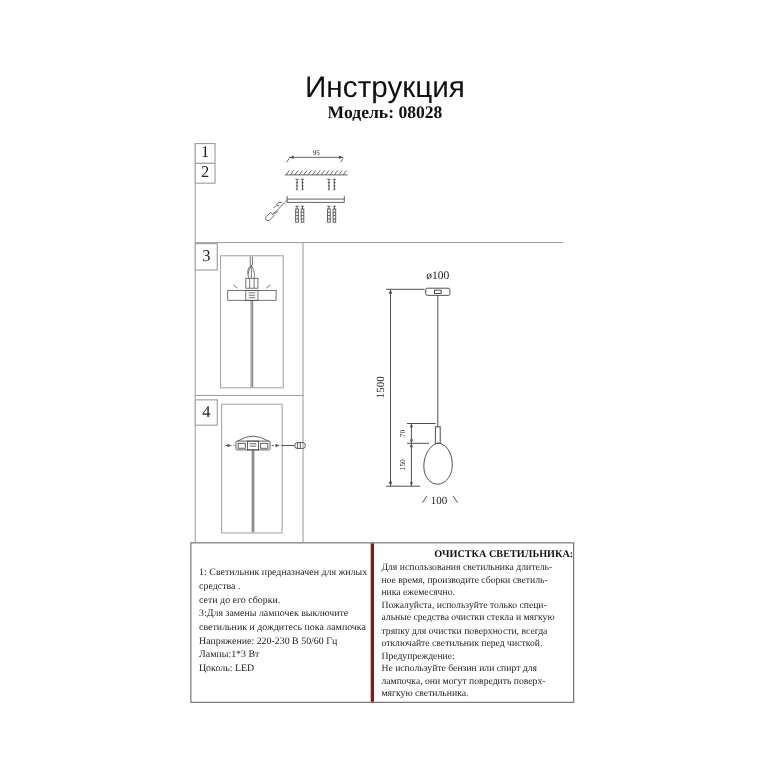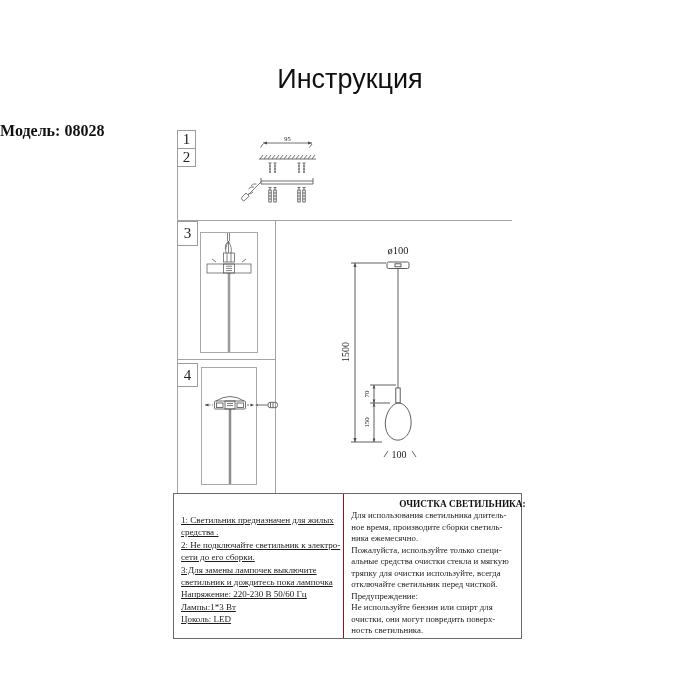--- a/index.html
+++ b/index.html
@@ -1,31 +1,31 @@
 <!DOCTYPE html>
 <html><head>
 <meta charset="utf-8">
 <style>
   html,body{margin:0;padding:0;background:#ffffff;}
   #sheet{position:relative;width:700px;height:700px;background:#ffffff;overflow:hidden;
          font-family:"Liberation Serif",serif;color:#1c1c1c;}
   .abs{position:absolute;}
   #title{left:0;top:64px;width:700px;text-align:center;
          font-family:"Liberation Sans",sans-serif;font-size:27px;color:#101010;}
-  #model{left:0;top:122px;width:700px;
+  #model{left:0;top:94px;width:700px;text-align:center;
          font-family:"Liberation Serif",serif;font-size:16px;font-weight:bold;color:#111;}
   .frameline{background:#a3a3a3;}
   .numbox{box-sizing:border-box;border:1px solid #9b9b9b;background:#fff;
           display:flex;align-items:center;justify-content:center;
           font-size:15px;color:#222;}
   .panelrect{box-sizing:border-box;border:1px solid #a8a8a8;background:#fff;}
   #spec-table{left:173px;top:493px;width:349px;height:146px;box-sizing:border-box;
               border:1px solid #6a6a6a;display:flex;background:#fff;}
-  #spec-cell{width:174px;box-sizing:border-box;border-right:1px solid #7f1d1d;
-             padding:20px 3px 0 7px;text-decoration:underline;}
+  #spec-cell{width:174px;box-sizing:border-box;border-right:3px solid #7f1d1d;
+             padding:20px 3px 0 7px;}
   #clean-cell{flex:1;padding:4px 3px 0 7px;}
   .spec-line{font-size:9px;line-height:12.4px;white-space:nowrap;color:#1c1c1c;}
   .clean-line{font-size:8.8px;line-height:11.55px;white-space:nowrap;color:#1c1c1c;}
   .clean-title{font-size:9.3px;line-height:12px;font-weight:bold;white-space:nowrap;color:#111;margin-left:48px;}
   svg{display:block;}
   svg text{font-family:"Liberation Serif",serif;fill:#222;}
 </style>
 </head>
 <body>
 
@@ -161,37 +161,36 @@
     <text transform="translate(11,116) rotate(-90)" text-anchor="middle" font-size="10">1500</text>
     <text transform="translate(30.5,158) rotate(-90)" text-anchor="middle" font-size="6.8">70</text>
     <text transform="translate(30.5,186.5) rotate(-90)" text-anchor="middle" font-size="6.8">150</text>
     <text x="61" y="222" text-anchor="middle" font-size="10">100</text>
   </svg>
 
   <div id="spec-table" class="abs">
     <div id="spec-cell">
       <div class="spec-line">1: Светильник предназначен для жилых</div>
       <div class="spec-line">средства .</div>
-      <div class="spec-line">2: Не подключайте светильник к электро-</div>
       <div class="spec-line">сети до его сборки.</div>
       <div class="spec-line">3:Для замены лампочек выключите</div>
       <div class="spec-line">светильник  и дождитесь пока лампочка</div>
       <div class="spec-line">Напряжение: 220-230 В 50/60 Гц</div>
       <div class="spec-line">Лампы:1*3 Вт</div>
       <div class="spec-line">Цоколь: LED</div>
     </div>
     <div id="clean-cell">
       <div class="clean-title">ОЧИСТКА СВЕТИЛЬНИКА:</div>
       <div class="clean-line">Для использования светильника длитель-</div>
       <div class="clean-line">ное время, производите сборки светиль-</div>
       <div class="clean-line">ника ежемесячно.</div>
       <div class="clean-line">Пожалуйста, используйте только специ-</div>
       <div class="clean-line">альные средства очистки стекла и мягкую</div>
-      <div class="clean-line">тряпку для очистки используйте, всегда</div>
+      <div class="clean-line">тряпку для очистки поверхности, всегда</div>
       <div class="clean-line">отключайте светильник перед чисткой.</div>
       <div class="clean-line">Предупреждение:</div>
       <div class="clean-line">Не используйте бензин или спирт для</div>
-      <div class="clean-line">очистки, они могут повредить поверх-</div>
-      <div class="clean-line">ность светильника.</div>
+      <div class="clean-line">лампочка, они могут повредить поверх-</div>
+      <div class="clean-line">мягкую светильника.</div>
     </div>
   </div>
 
 </div>
 
 </body></html>

